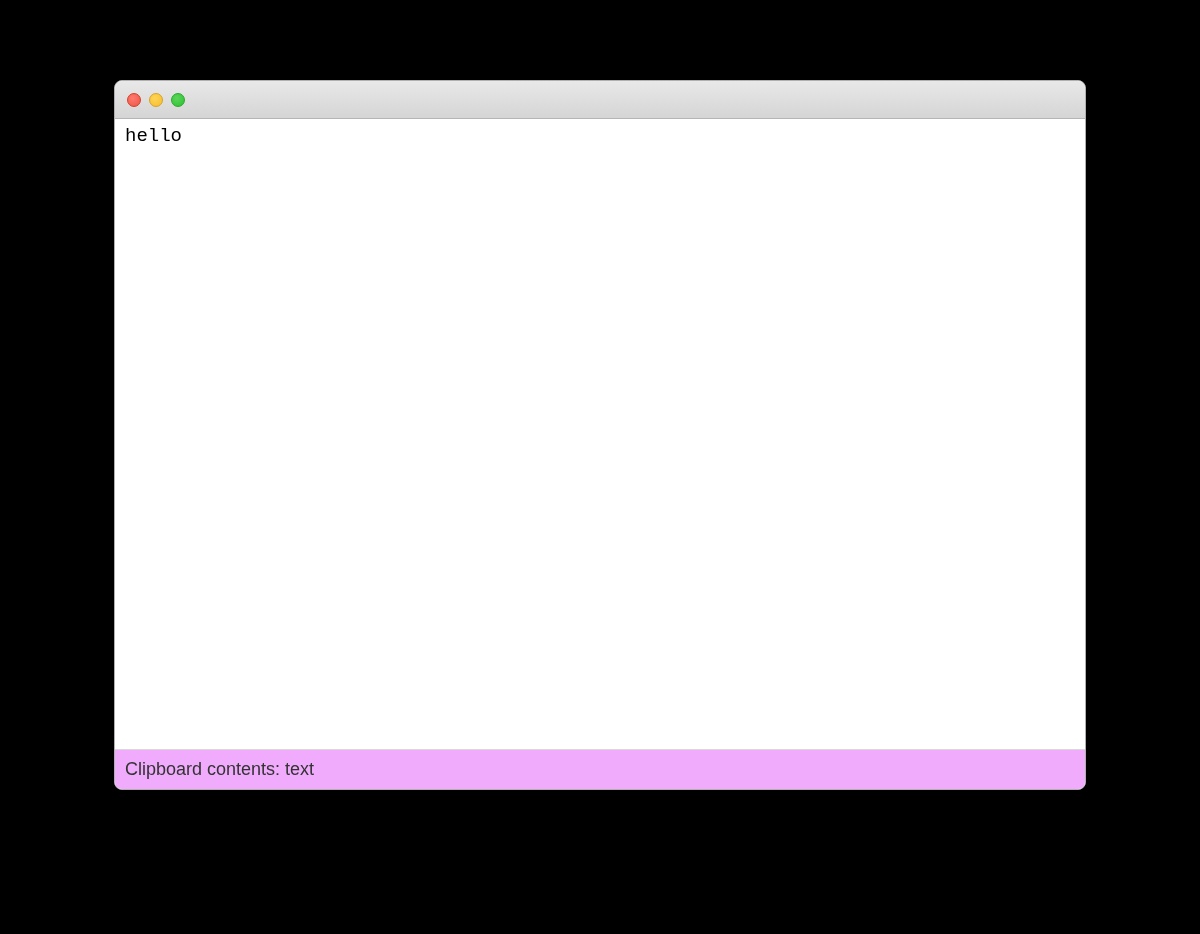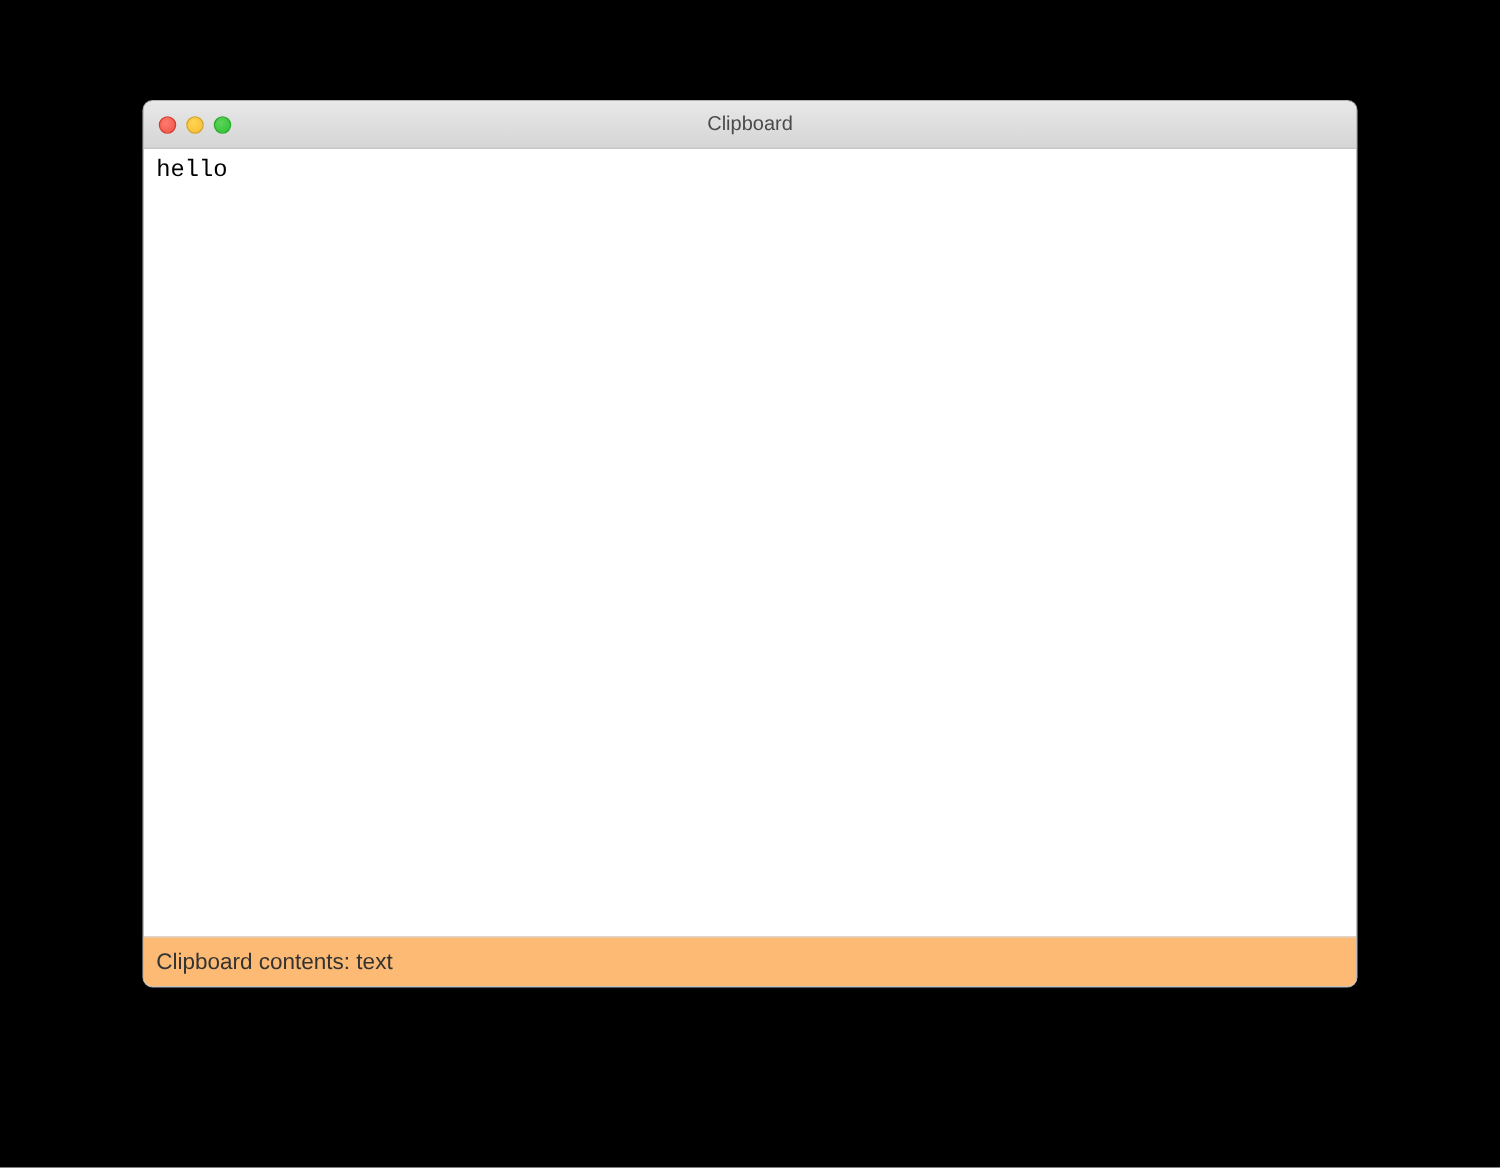--- a/index.html
+++ b/index.html
@@ -87,21 +87,21 @@
     }
     
     .content-text {
       font-size: 19px;
       color: #000000;
       font-weight: 400;
     }
     
     .statusbar {
       height: 40px;
-      background: #fdba74;
+      background: #f0abfc;
       border-top: 1px solid #d8d8d8;
       display: flex;
       align-items: center;
       padding: 0 10px;
       flex-shrink: 0;
     }
     
     .status-text {
       font-size: 18px;
       color: #333333;
@@ -110,21 +110,20 @@
 </head>
 <body>
 
 <div class="window">
   <div class="titlebar">
     <div class="traffic-lights">
       <div class="traffic-light traffic-close"></div>
       <div class="traffic-light traffic-minimize"></div>
       <div class="traffic-light traffic-maximize"></div>
     </div>
-    <div class="window-title">Clipboard</div>
   </div>
   <div class="content-area">
     <div class="content-text">hello</div>
   </div>
   <div class="statusbar">
     <div class="status-text">Clipboard contents: text</div>
   </div>
 </div>
 
 </body></html>

